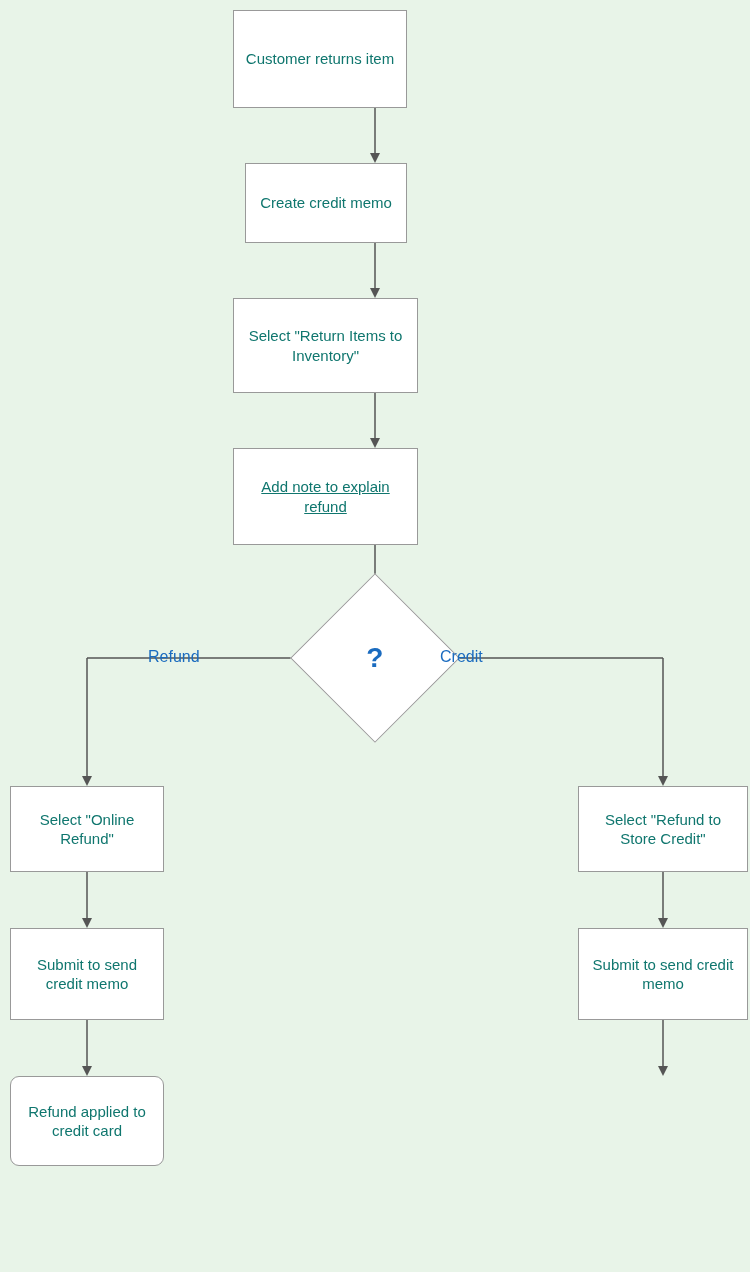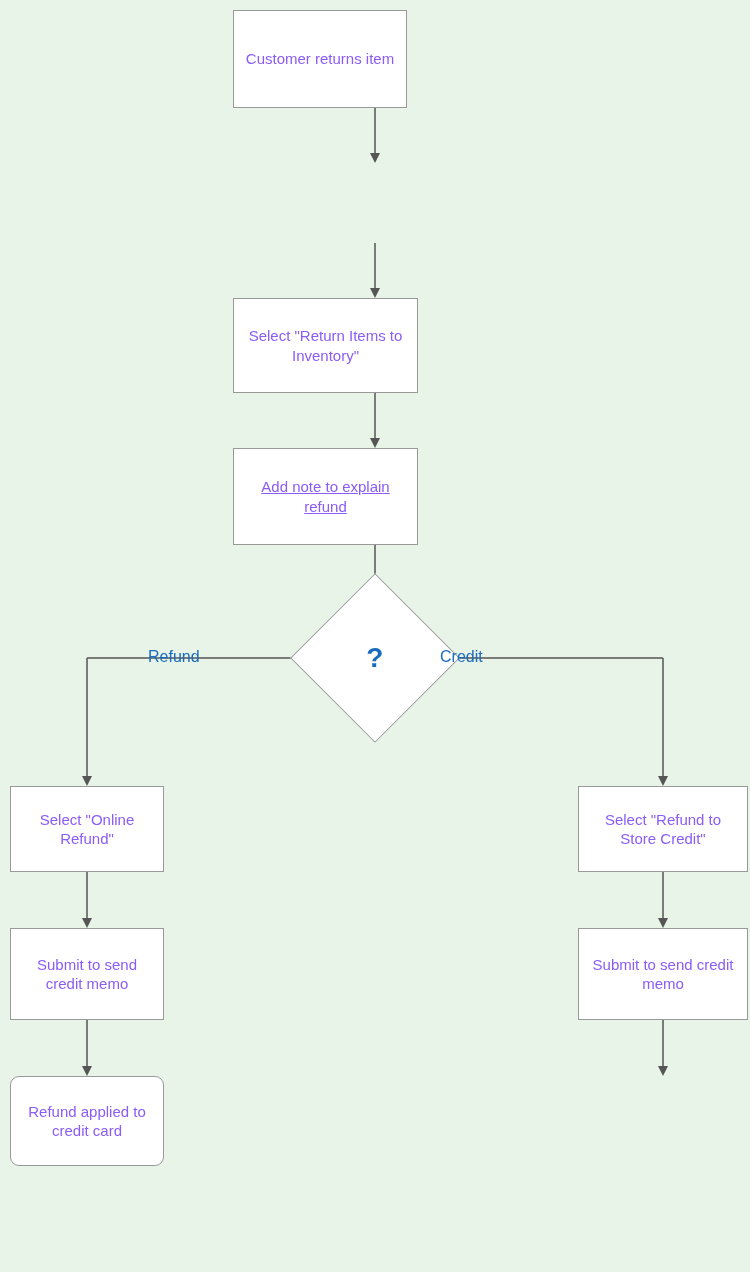--- a/index.html
+++ b/index.html
@@ -13,21 +13,21 @@
     }
     .flowchart {
       position: relative;
       width: 750px;
       min-height: 1272px;
     }
     .box {
       position: absolute;
       background: #fff;
       border: 1.5px solid #999;
-      color: #8b5cf6;
+      color: #0f766e;
       font-size: 15px;
       text-align: center;
       display: flex;
       align-items: center;
       justify-content: center;
       padding: 8px;
       line-height: 1.3;
     }
     .diamond {
       position: absolute;
@@ -96,20 +96,21 @@
 
     <line x1="87" y1="1020" x2="87" y2="1068" stroke="#555" stroke-width="1.5"></line>
     <polygon points="87,1076 82,1066 92,1066" fill="#555"></polygon>
 
     <line x1="663" y1="1020" x2="663" y2="1068" stroke="#555" stroke-width="1.5"></line>
     <polygon points="663,1076 658,1066 668,1066" fill="#555"></polygon>
   </svg>
 
   <div class="box" style="left:233px; top:10px; width:174px; height:98px;">Customer returns item</div>
 
+  <div class="box" style="left:245px; top:163px; width:162px; height:80px;">Create credit memo</div>
 
   <div class="box" style="left:233px; top:298px; width:185px; height:95px;">Select "Return Items to Inventory"</div>
 
   <div class="box" style="left:233px; top:448px; width:185px; height:97px;text-decoration:underline;">Add note to explain refund</div>
 
   <div class="diamond" style="left:315px; top:598px;">
     <span class="diamond-text">?</span>
   </div>
 
   <div class="label" style="left:148px; top:648px;">Refund</div>

